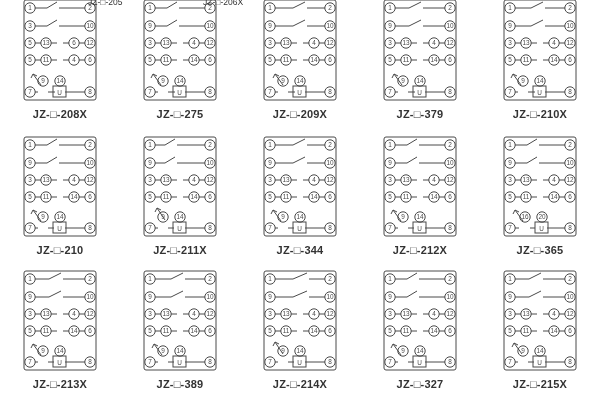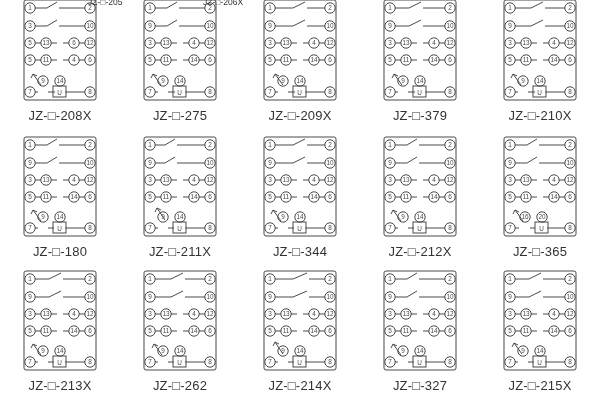--- a/index.html
+++ b/index.html
@@ -29,26 +29,27 @@
     justify-content:flex-start;
   }
   .diagram{
     position:relative;
     width:94px;
     height:108px;
     margin-top:2px;
   }
   .diagram svg{display:block;}
   .caption{
-    font-size:13px;
+    font-size:11px;
     letter-spacing:0.2px;
     color:#333;
     margin-top:1px;
     white-space:nowrap;
     text-align:right;
+    font-weight:bold;
   }
   
   .row-0 .diagram{margin-top:-14px;height:122px;}
   .row-0 .caption{margin-top:0;}
 </style>
 </head>
 <body>
 
 <div id="sheet">
 
@@ -366,21 +367,21 @@
             <text x="33" y="64.3">11</text>
               <text x="61" y="64.3">14</text>
             <text x="17" y="95.3">7</text>
               <text x="77" y="95.3">8</text>
             <text x="30" y="84.3">9</text>
               <text x="47" y="84.3">14</text>
             <text x="46.5" y="96">U</text>
           </g>
         </svg>
       </div>
-      <div class="caption">JZ-□-180</div>
+      <div class="caption">JZ-□-210</div>
     </div>
 
     <div class="cell">
       <div class="diagram">
         <svg width="94" height="108" viewBox="0 0 94 108">
           <g fill="none" stroke="#4a4a4a" stroke-width="1">
             <rect x="11" y="2" width="72" height="99" rx="2"></rect>
             <circle cx="17" cy="10" r="5.2"></circle>
               <circle cx="77" cy="10" r="5.2"></circle>
             <circle cx="17" cy="28" r="5.2"></circle>
@@ -684,21 +685,21 @@
             <text x="33" y="64.3">11</text>
               <text x="61" y="64.3">14</text>
             <text x="17" y="95.3">7</text>
               <text x="77" y="95.3">8</text>
             <text x="30" y="84.3">9</text>
               <text x="47" y="84.3">14</text>
             <text x="46.5" y="96">U</text>
           </g>
         </svg>
       </div>
-      <div class="caption">JZ-□-262</div>
+      <div class="caption">JZ-□-389</div>
     </div>
 
     <div class="cell">
       <div class="diagram">
         <svg width="94" height="108" viewBox="0 0 94 108">
           <g fill="none" stroke="#4a4a4a" stroke-width="1">
             <rect x="11" y="2" width="72" height="99" rx="2"></rect>
             <circle cx="17" cy="10" r="5.2"></circle>
               <circle cx="77" cy="10" r="5.2"></circle>
             <circle cx="17" cy="28" r="5.2"></circle>

